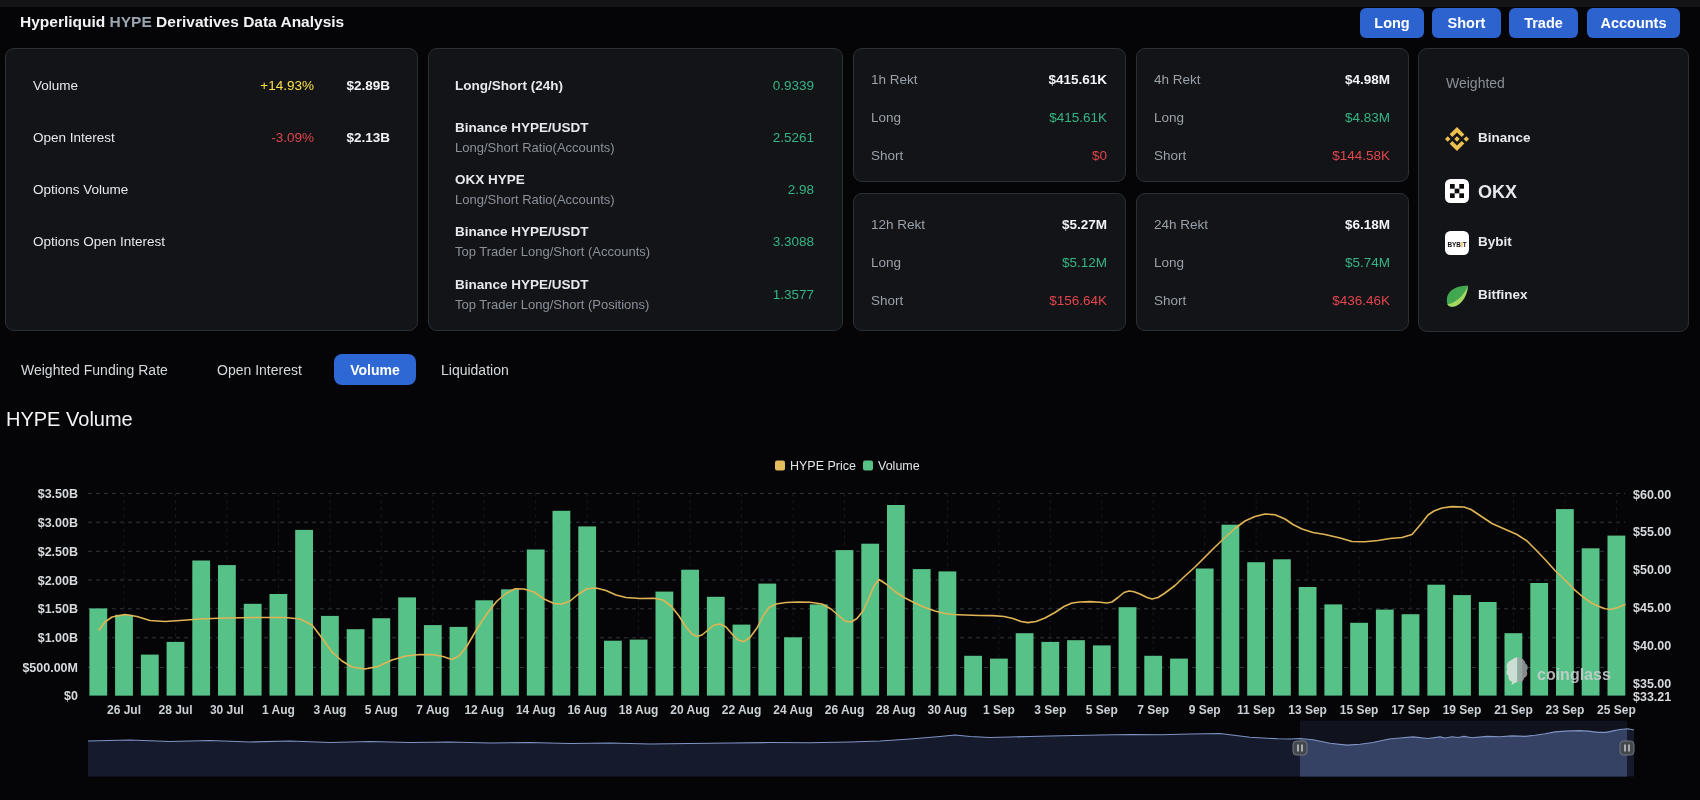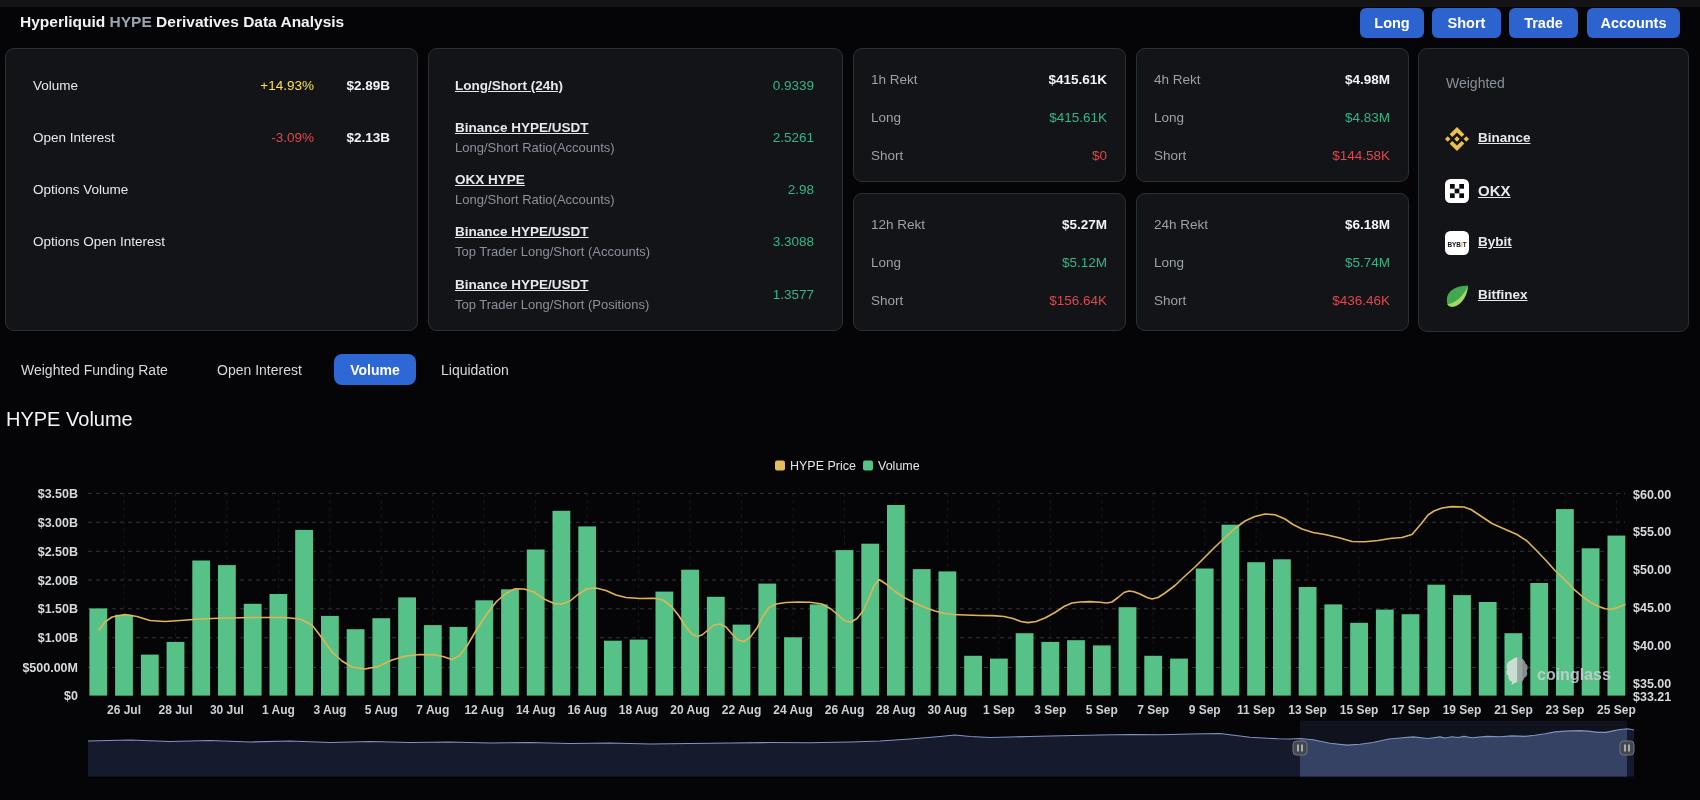--- a/index.html
+++ b/index.html
@@ -1,19 +1,19 @@
 <!DOCTYPE html>
 <html><head><meta charset="utf-8">
 <style>
 html,body{margin:0;padding:0;background:#050508;width:1700px;height:800px;overflow:hidden;
 font-family:"Liberation Sans",sans-serif;}
 .abs{position:absolute;}
 .card{position:absolute;background:#121418;border:1px solid #2b3036;border-radius:9px;box-sizing:border-box;}
 .lbl{position:absolute;font-size:13.5px;color:#e6e9ec;white-space:nowrap;}
-.lbl.bold{font-weight:700;text-decoration:underline;}
+.lbl.bold{font-weight:700;}
 .lbl.gray{color:#9aa1a8;}
 .sub{position:absolute;font-size:13px;color:#8b9199;white-space:nowrap;}
 .num{position:absolute;font-size:13.5px;text-align:right;color:#f2f3f5;white-space:nowrap;}
 .num.bold{font-weight:700;}
 .btn{position:absolute;top:8px;height:30px;background:#2c63cf;border-radius:6px;color:#fff;
 font-size:14.5px;font-weight:700;display:flex;align-items:center;justify-content:center;}
 .tab{position:absolute;top:355px;height:30px;display:flex;align-items:center;color:#d6d9dd;
 font-size:14px;font-weight:400;}
 </style></head>
 <body>
@@ -90,21 +90,21 @@
     </svg></div>
 <div class="lbl bold" style="left:1478px;top:130px;font-size:13.5px">Binance</div>
 <div style="position:absolute;left:1445px;top:179px;width:24px;height:24px"><svg width="24" height="24" viewBox="0 0 24 24">
       <rect width="24" height="24" rx="5.5" fill="#fff"></rect>
       <rect x="5" y="5" width="4.7" height="4.7" fill="#0b0b0b"></rect>
       <rect x="14.3" y="5" width="4.7" height="4.7" fill="#0b0b0b"></rect>
       <rect x="9.65" y="9.65" width="4.7" height="4.7" fill="#0b0b0b"></rect>
       <rect x="5" y="14.3" width="4.7" height="4.7" fill="#0b0b0b"></rect>
       <rect x="14.3" y="14.3" width="4.7" height="4.7" fill="#0b0b0b"></rect>
     </svg></div>
-<div class="lbl bold" style="left:1478px;top:182px;font-size:15px">OKX</div>
+<div class="lbl bold" style="left:1478px;top:182px;font-size:18px">OKX</div>
 <div style="position:absolute;left:1445px;top:231.4px;width:24px;height:24px"><svg width="24" height="24" viewBox="0 0 24 24">
       <rect width="24" height="24" rx="5.5" fill="#fff"></rect>
       <text x="12" y="15.5" text-anchor="middle" font-family="Liberation Sans" font-size="6.4" font-weight="700" fill="#111">BYB<tspan fill="#f7a600">I</tspan>T</text>
     </svg></div>
 <div class="lbl bold" style="left:1478px;top:234.4px;font-size:13.5px">Bybit</div>
 <div style="position:absolute;left:1445px;top:283.5px;width:24px;height:24px"><svg width="24" height="24" viewBox="0 0 24 24">
       <path d="M2.3 19.8 C-0.2 10.5 6.5 1.8 22.5 1.5 C23 1.5 23.2 1.9 23.1 2.3 C21 14.2 12.8 23 6.3 22.7 C4.4 22.6 2.9 21.6 2.3 19.8 Z" fill="#41a84f"></path>
       <path d="M2.3 20.1 C9.6 19.5 17.8 12.8 22.9 2.4 C22.2 13.5 14.9 22.8 6.9 22.8 C5 22.8 3.3 21.8 2.3 20.1 Z" fill="#a5d863"></path>
     </svg></div>
 <div class="lbl bold" style="left:1478px;top:286.5px;font-size:13.5px">Bitfinex</div>

